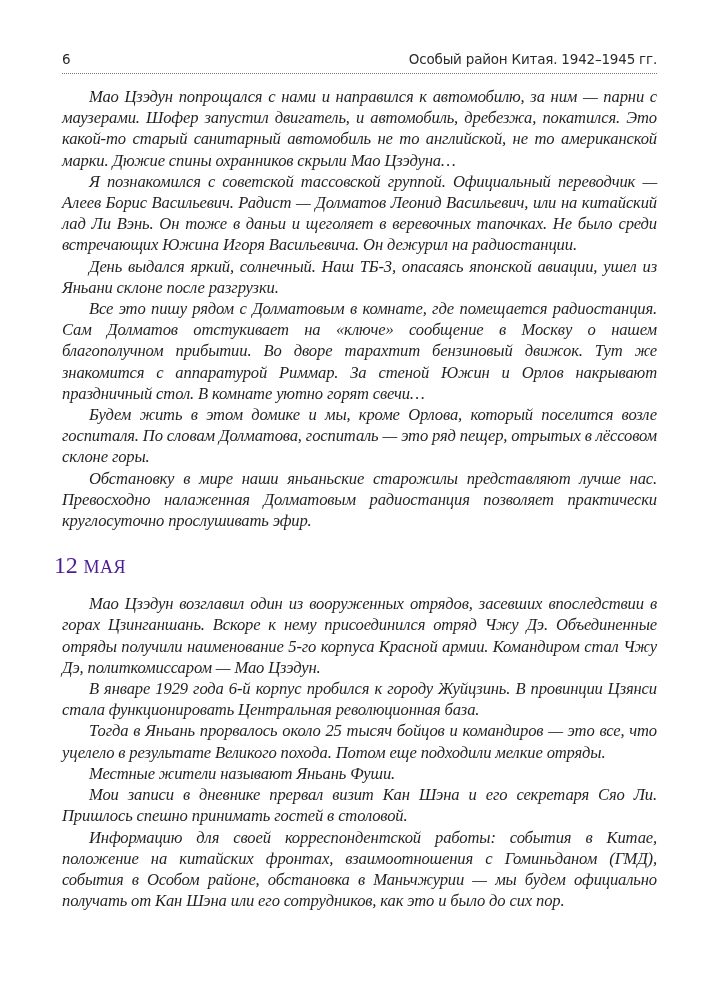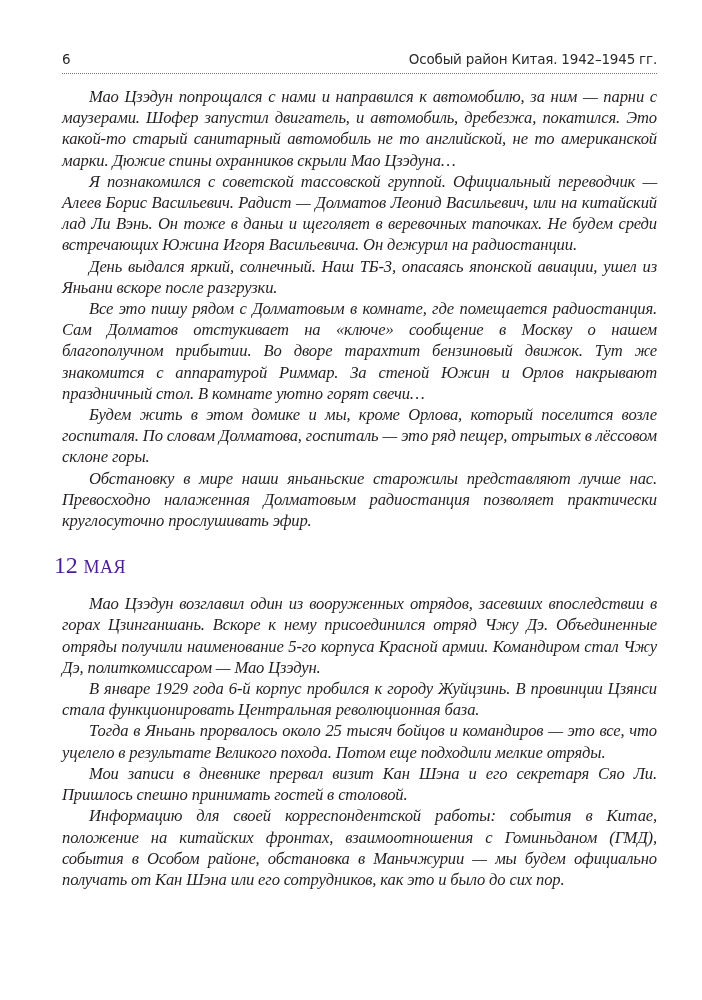--- a/index.html
+++ b/index.html
@@ -82,32 +82,33 @@
 <div class="page">
 
   <div class="running-head">
     <span class="page-number">6</span>
     <span class="running-title">Особый район Китая. 1942–1945 гг.</span>
   </div>
   <hr class="head-rule">
 
   <div class="body-text">
     <p>Мао Цзэдун попрощался с нами и направился к автомобилю, за ним — парни с маузерами. Шофер запустил двигатель, и автомобиль, дребезжа, покатился. Это какой-то старый санитарный автомобиль не то английской, не то американской марки. Дюжие спины охранников скрыли Мао Цзэдуна…</p>
-    <p>Я познакомился с советской тассовской группой. Официальный переводчик — Алеев Борис Васильевич. Радист — Долматов Леонид Васильевич, или на китайский лад Ли Вэнь. Он тоже в даньи и щеголяет в веревочных тапочках. Не будем среди встречающих Южина Игоря Васильевича. Он дежурил на радиостанции.</p>
-    <p>День выдался яркий, солнечный. Наш ТБ-3, опасаясь японской авиации, ушел из Яньани вскоре после разгрузки.</p>
+    <p>Я познакомился с советской тассовской группой. Официальный переводчик — Алеев Борис Васильевич. Радист — Долматов Леонид Васильевич, или на китайский лад Ли Вэнь. Он тоже в даньи и щеголяет в веревочных тапочках. Не было среди встречающих Южина Игоря Васильевича. Он дежурил на радиостанции.</p>
+    <p>День выдался яркий, солнечный. Наш ТБ-3, опасаясь японской авиации, ушел из Яньани склоне после разгрузки.</p>
     <p>Все это пишу рядом с Долматовым в комнате, где помещается радиостанция. Сам Долматов отстукивает на «ключе» сообщение в Москву о нашем благополучном прибытии. Во дворе тарахтит бензиновый движок. Тут же знакомится с аппаратурой Риммар. За стеной Южин и Орлов накрывают праздничный стол. В комнате уютно горят свечи…</p>
     <p>Будем жить в этом домике и мы, кроме Орлова, который поселится возле госпиталя. По словам Долматова, госпиталь — это ряд пещер, отрытых в лёссовом склоне горы.</p>
     <p>Обстановку в мире наши яньаньские старожилы представляют лучше нас. Превосходно налаженная Долматовым радиостанция позволяет практически круглосуточно прослушивать эфир.</p>
 
     <h2 class="section-heading">
       <span class="day">12</span>
       <span class="month">МАЯ</span>
     </h2>
 
     <p>Мао Цзэдун возглавил один из вооруженных отрядов, засевших впоследствии в горах Цзинганшань. Вскоре к нему присоединился отряд Чжу Дэ. Объединенные отряды получили наименование 5-го корпуса Красной армии. Командиром стал Чжу Дэ, политкомиссаром — Мао Цзэдун.</p>
     <p>В январе 1929 года 6-й корпус пробился к городу Жуйцзинь. В провинции Цзянси стала функционировать Центральная революционная база.</p>
     <p>Тогда в Яньань прорвалось около 25 тысяч бойцов и командиров — это все, что уцелело в результате Великого похода. Потом еще подходили мелкие отряды.</p>
+    <p>Местные жители называют Яньань Фуши.</p>
     <p>Мои записи в дневнике прервал визит Кан Шэна и его секретаря Сяо Ли. Пришлось спешно принимать гостей в столовой.</p>
     <p>Информацию для своей корреспондентской работы: события в Китае, положение на китайских фронтах, взаимоотношения с Гоминьданом (ГМД), события в Особом районе, обстановка в Маньчжурии — мы будем официально получать от Кан Шэна или его сотрудников, как это и было до сих пор.</p>
 
   </div>
 
 </div>
 
 </body></html>

